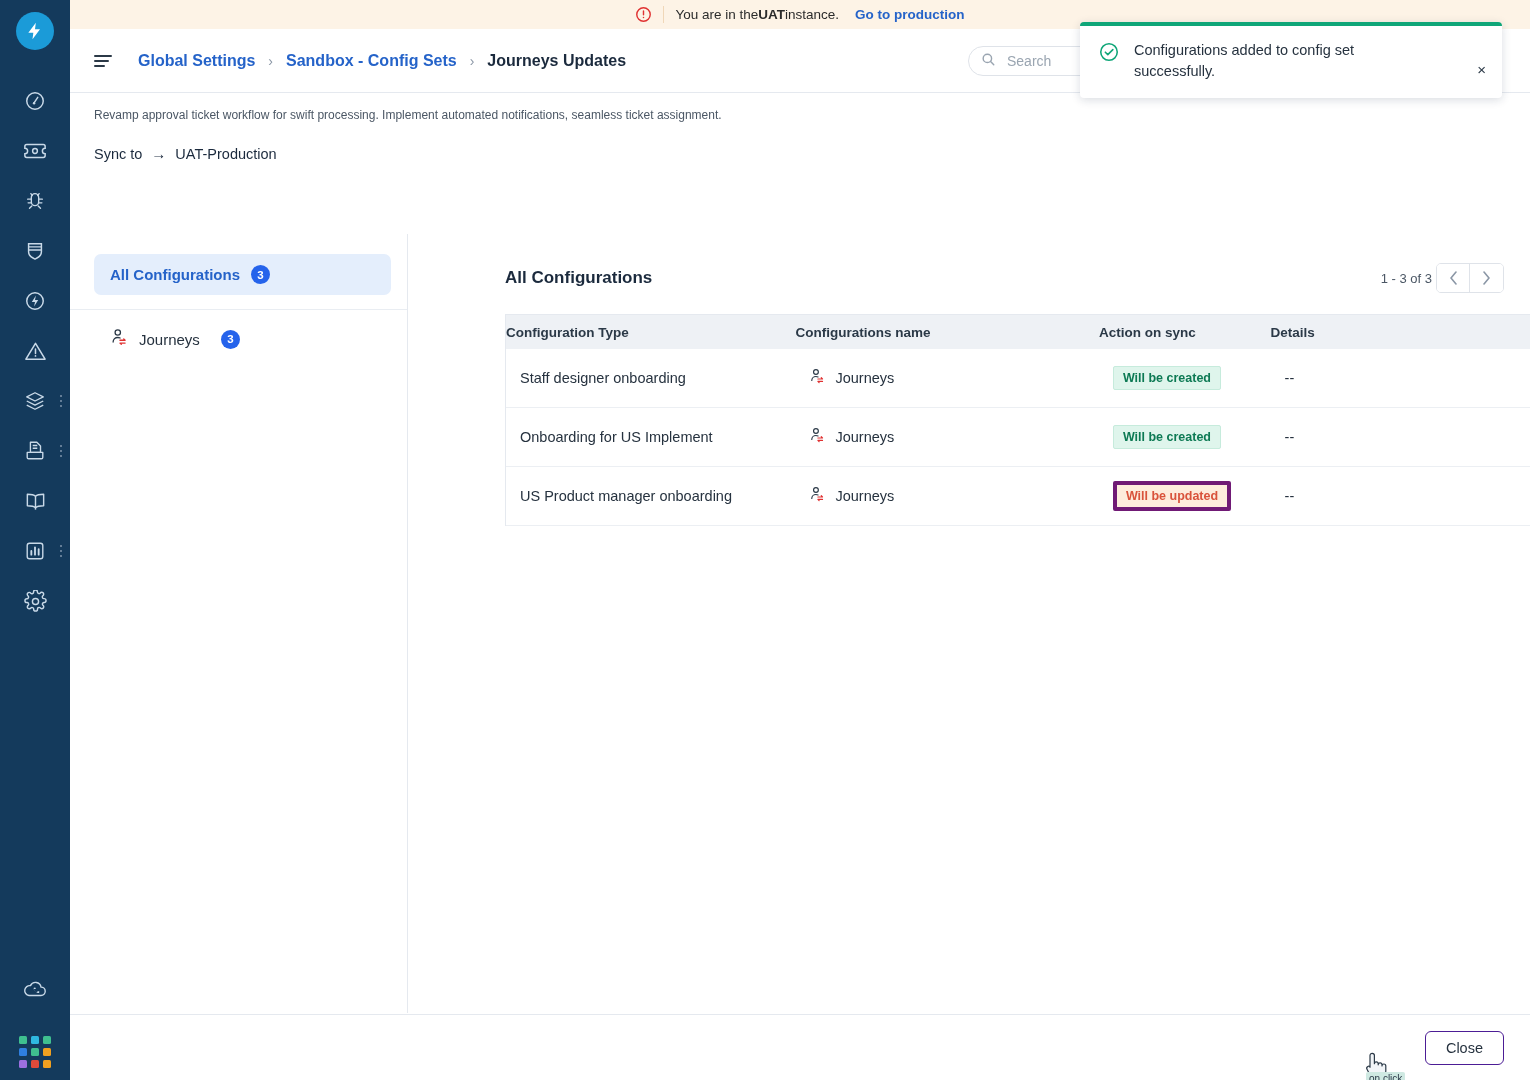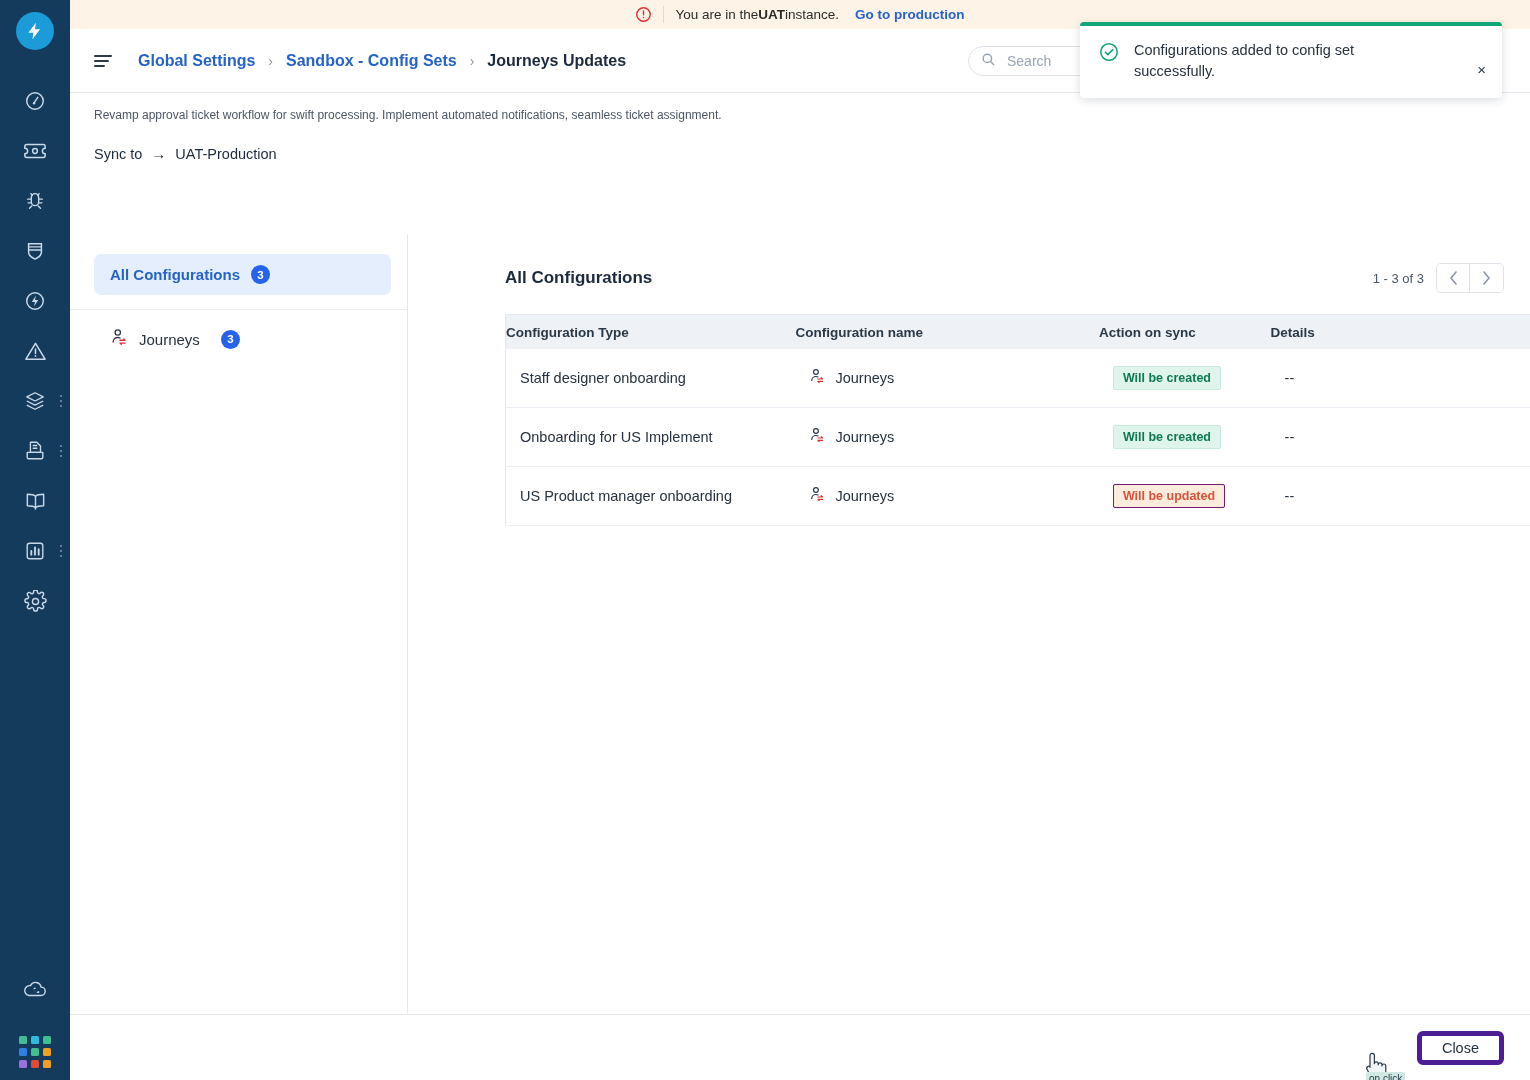--- a/index.html
+++ b/index.html
@@ -106,21 +106,21 @@
   .count-badge {
     background:#2563eb; color:#fff; font-size:11.5px; font-weight:bold;
     min-width:19px; height:19px; border-radius:10px; display:inline-flex;
     align-items:center; justify-content:center; padding:0 6px; margin-left:11px;
   }
 
   
   #table-panel { position:absolute; left:339px; top:0; width:1121px; height:779px; }
   #table-head-row { display:flex; align-items:center; margin:29px 26px 0 96px; }
   #table-title { font-size:17px; font-weight:bold; color:#1b2a3d; }
-  #pager { margin-left:auto; display:flex; align-items:center; gap:12px; }
+  #pager { margin-left:auto; display:flex; align-items:center; gap:4px; }
   #pager-text { font-size:13px; color:#4b5765; }
   .pager-btns { display:flex; border:1px solid #dfe3e9; border-radius:5px; overflow:hidden; }
   .pager-btns button {
     width:33px; height:28px; background:#fff; border:none; cursor:pointer;
     color:#8b97a6; font-size:15px; display:flex; align-items:center; justify-content:center;
     font-family:"Liberation Sans", sans-serif;
   }
   .pager-btns button:first-child { border-right:1px solid #dfe3e9; }
 
   #config-table { margin:21px 26px 0 96px; width:1069px; border:1px solid #e5e9ef; border-top:none; border-bottom:none; }
@@ -131,31 +131,31 @@
   .col-0 { width:290px; }
   .col-1 { width:304px; }
   .col-2 { width:172px; }
   .col-3 { width:303px; }
   .cell-journeys { display:flex; align-items:center; gap:9px; }
   .pill {
     display:inline-block; font-size:12.5px; font-weight:bold; border-radius:2px;
     padding:5px 9px; line-height:1;
   }
   .pill.created { background:#dff5ec; color:#0d7a54; border:1px solid #c6ebdc; }
-  .pill.updated { background:#fdecdc; color:#d9533b; border:1px solid #701a75; }
+  .pill.updated { background:#fdecdc; color:#d9533b; border:4px solid #701a75; }
   .muted { color:#8b97a6; }
 
   
   #footer {
     position:absolute; left:70px; top:1014px; width:1460px; height:66px;
     background:#fff; border-top:1px solid #e5e9ef;
     display:flex; align-items:center; justify-content:flex-end; padding-right:26px; gap:14px;
   }
   #close-button {
-    height:34px; padding:0 20px; border:5px solid #4c1d95; border-radius:6px;
+    height:34px; padding:0 20px; border:1px solid #4c1d95; border-radius:6px;
     background:#fff; font-size:14.5px; color:#26323f; cursor:pointer;
     font-family:"Liberation Sans", sans-serif;
   }
   #sync-button {
     height:38px; padding:0 20px; border:none; border-radius:6px;
     background:#1e4465; color:#fff; font-size:15px; font-weight:bold; cursor:pointer;
     font-family:"Liberation Sans", sans-serif;
   }
 
   
@@ -387,21 +387,21 @@
                 <path d="M2 1l5 6-5 6"></path>
               </svg>
           </button>
         </span>
       </div>
     </div>
 
     <div id="config-table">
       <div class="thead">
         <div class="th col-0">Configuration Type</div>
-        <div class="th col-1">Configuration name</div>
+        <div class="th col-1">Configurations name</div>
         <div class="th col-2">Action on sync</div>
         <div class="th col-3">Details</div>
       </div>
       <div id="table-body">
           <div class="trow">
             <div class="td col-0">Staff designer onboarding</div>
             <div class="td col-1">
               <span class="cell-journeys">
                 <span><svg width="17" height="17" viewBox="0 0 22 22" fill="none">
                     <circle cx="9" cy="5.2" r="3.1" stroke="#2b3947" stroke-width="1.5"></circle>

